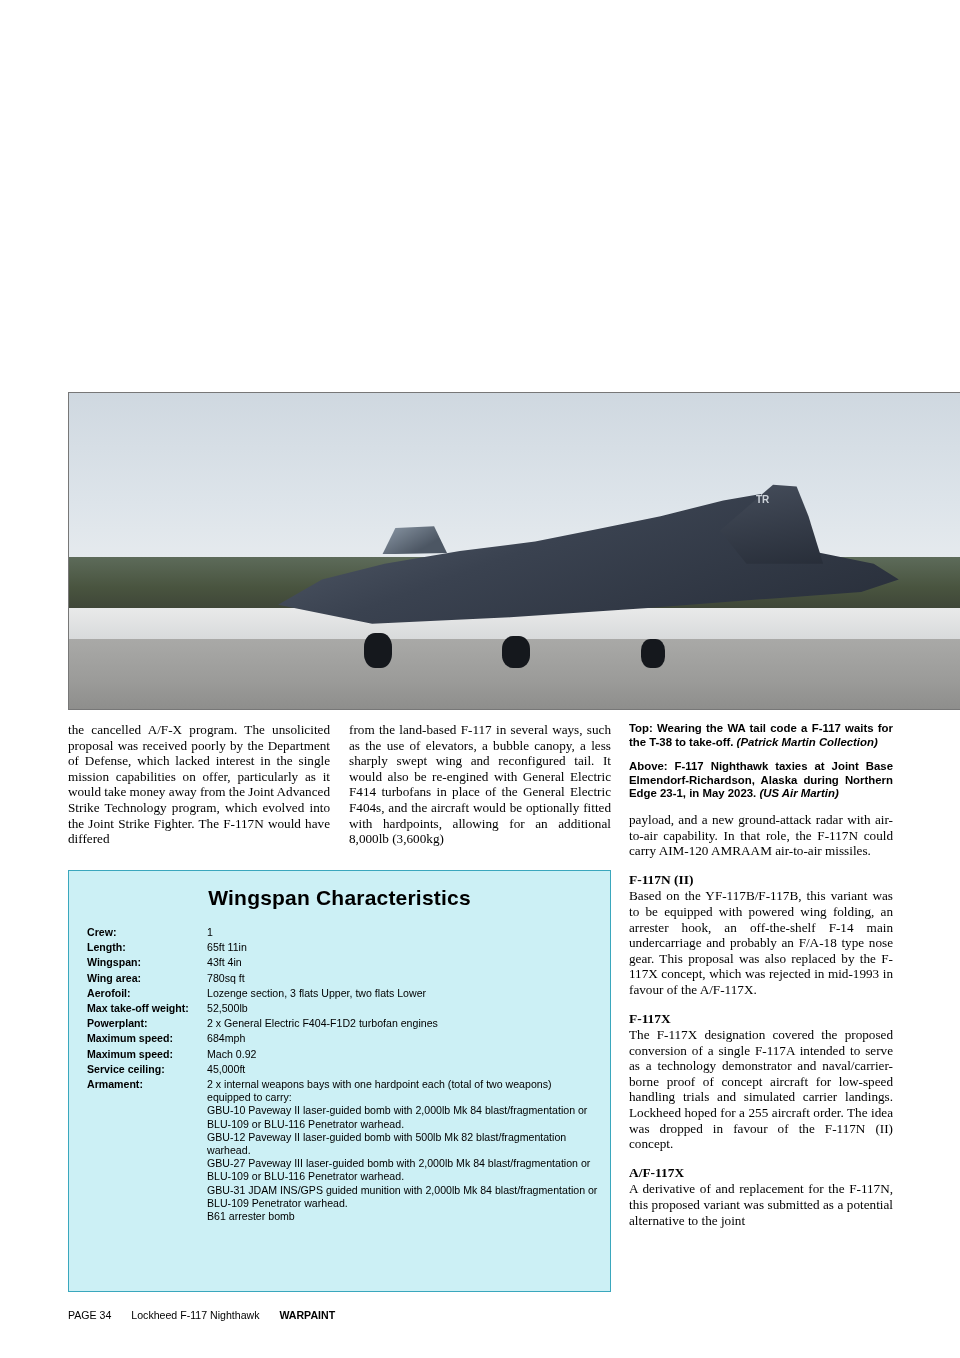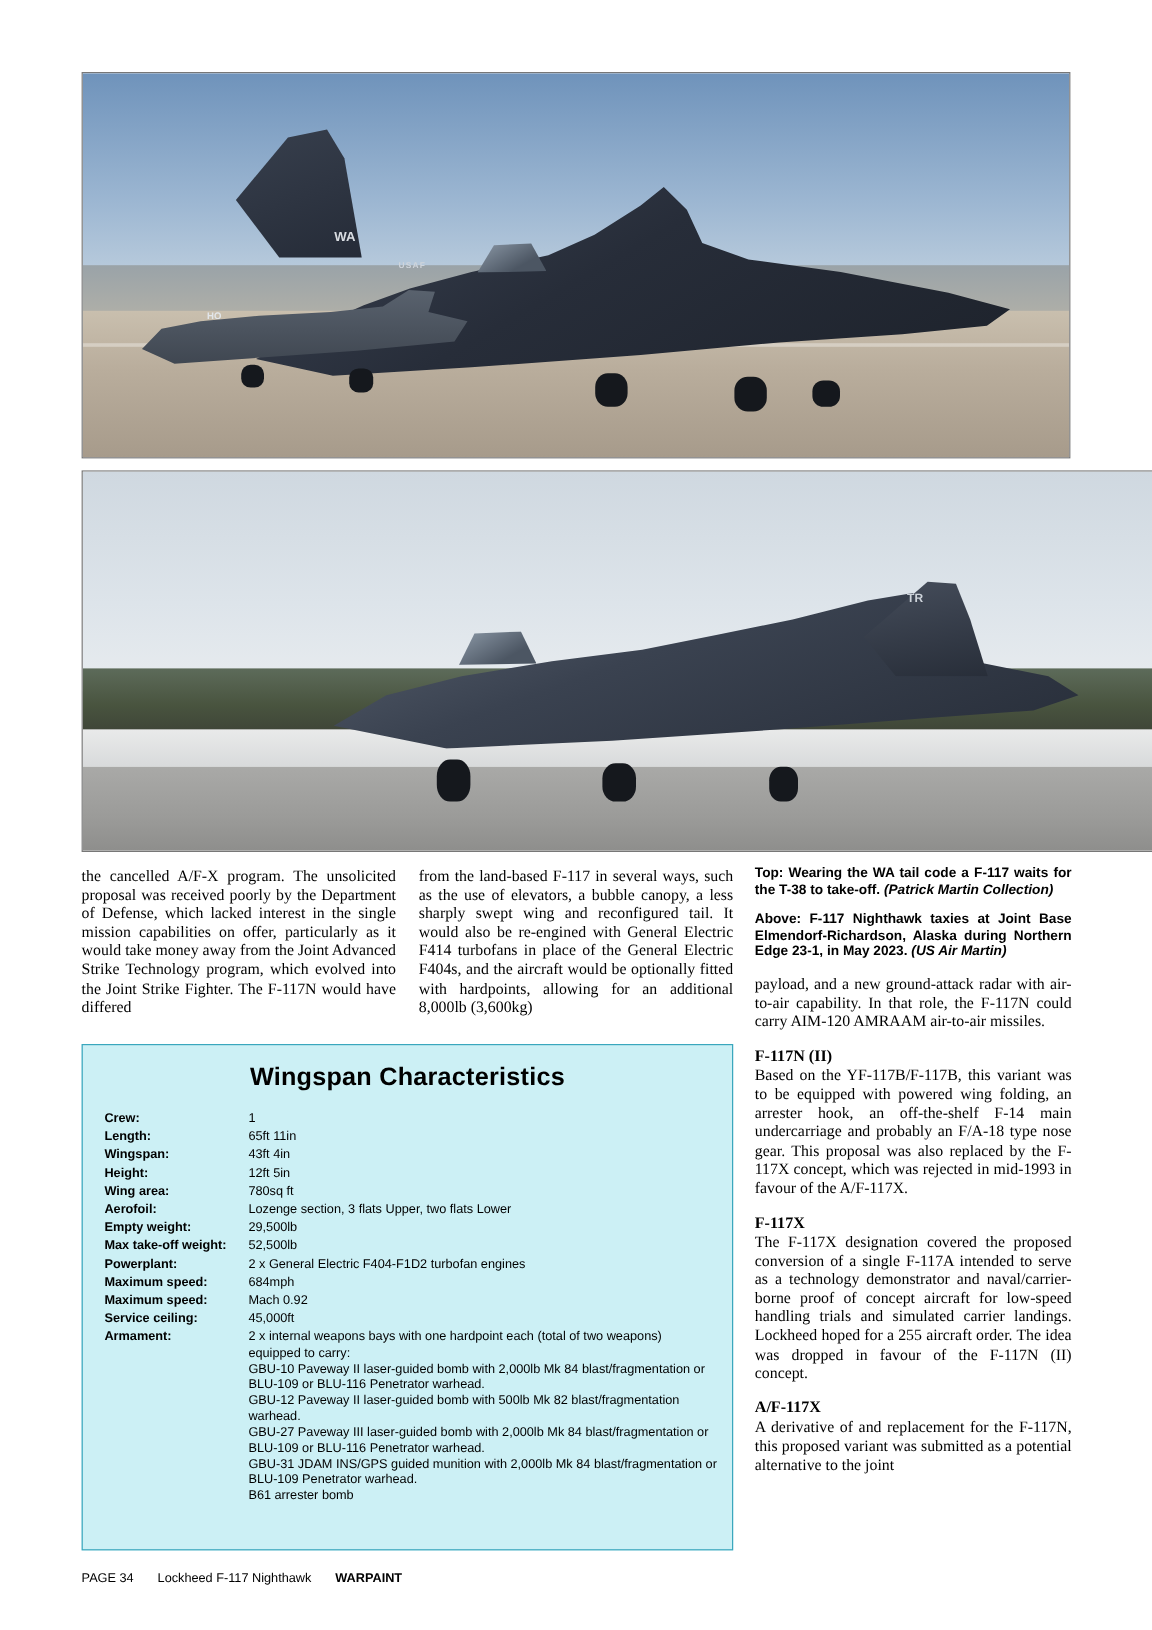--- a/index.html
+++ b/index.html
@@ -212,42 +212,20 @@
   #footer .f-page { font-weight: normal; }
   #footer .f-sep { display: inline-block; width: 14px; }
   #footer .f-title { }
   #footer .f-brand { font-weight: bold; }
 </style>
 </head>
 <body>
 
 <div class="page">
 
-  <div class="photo" id="photo-top">
-    <div class="sky-top"></div>
-    <div class="mtn-top"></div>
-    <div class="ramp-top"></div>
-
-    <div class="jet j-top-main"></div>
-    <div class="jet j-top-tail"></div>
-
-    <div class="canopy" style="left:40%; top:44%; width:7%; height:8%; clip-path:polygon(0% 100%,24% 10%,78% 4%,100% 94%);"></div>
-
-    <div class="gear" style="left:52%; top:78%; width:3.2%; height:9%;"></div>
-    <div class="gear" style="left:66%; top:79%; width:3.4%; height:9%;"></div>
-    <div class="gear" style="left:74%; top:80%; width:2.8%; height:7%;"></div>
-
-    <div class="jet j-t38"></div>
-    <div class="gear" style="left:16%; top:76%; width:2.4%; height:6%;"></div>
-    <div class="gear" style="left:27%; top:77%; width:2.4%; height:6%;"></div>
-
-    <div style="position:absolute; left:25.5%; top:41%; font-family:'Liberation Sans',sans-serif; font-size:11px; font-weight:bold; color:#d9dde2;">WA</div>
-    <div style="position:absolute; left:32%; top:49%; font-family:'Liberation Sans',sans-serif; font-size:7px; font-weight:bold; color:#cfd5dc; letter-spacing:1px;">USAF</div>
-    <div style="position:absolute; left:12.6%; top:62%; font-family:'Liberation Sans',sans-serif; font-size:8px; font-weight:bold; color:#e2e6ea;">HO</div>
-  </div>
 
   <div class="photo" id="photo-bottom">
     <div class="sky-bot"></div>
     <div class="forest-bot"></div>
     <div class="snow-bot"></div>
     <div class="tarmac-bot"></div>
 
     <div class="jet j-bot-main"></div>
     <div class="jet j-bot-fin"></div>
     <div class="canopy" style="left:34%; top:42%; width:7%; height:9%; clip-path:polygon(0% 100%,20% 8%,80% 2%,100% 96%);"></div>
@@ -299,34 +277,26 @@
         </tr>
         <tr>
           <td class="spec-label">Length:</td>
           <td class="spec-value">65ft 11in</td>
         </tr>
         <tr>
           <td class="spec-label">Wingspan:</td>
           <td class="spec-value">43ft 4in</td>
         </tr>
         <tr>
-          <td class="spec-label">Height:</td>
-          <td class="spec-value">12ft 5in</td>
-        </tr>
-        <tr>
           <td class="spec-label">Wing area:</td>
           <td class="spec-value">780sq ft</td>
         </tr>
         <tr>
           <td class="spec-label">Aerofoil:</td>
           <td class="spec-value">Lozenge section, 3 flats Upper, two flats Lower</td>
-        </tr>
-        <tr>
-          <td class="spec-label">Empty weight:</td>
-          <td class="spec-value">29,500lb</td>
         </tr>
         <tr>
           <td class="spec-label">Max take-off weight:</td>
           <td class="spec-value">52,500lb</td>
         </tr>
         <tr>
           <td class="spec-label">Powerplant:</td>
           <td class="spec-value">2 x General Electric F404-F1D2 turbofan engines</td>
         </tr>
         <tr>

